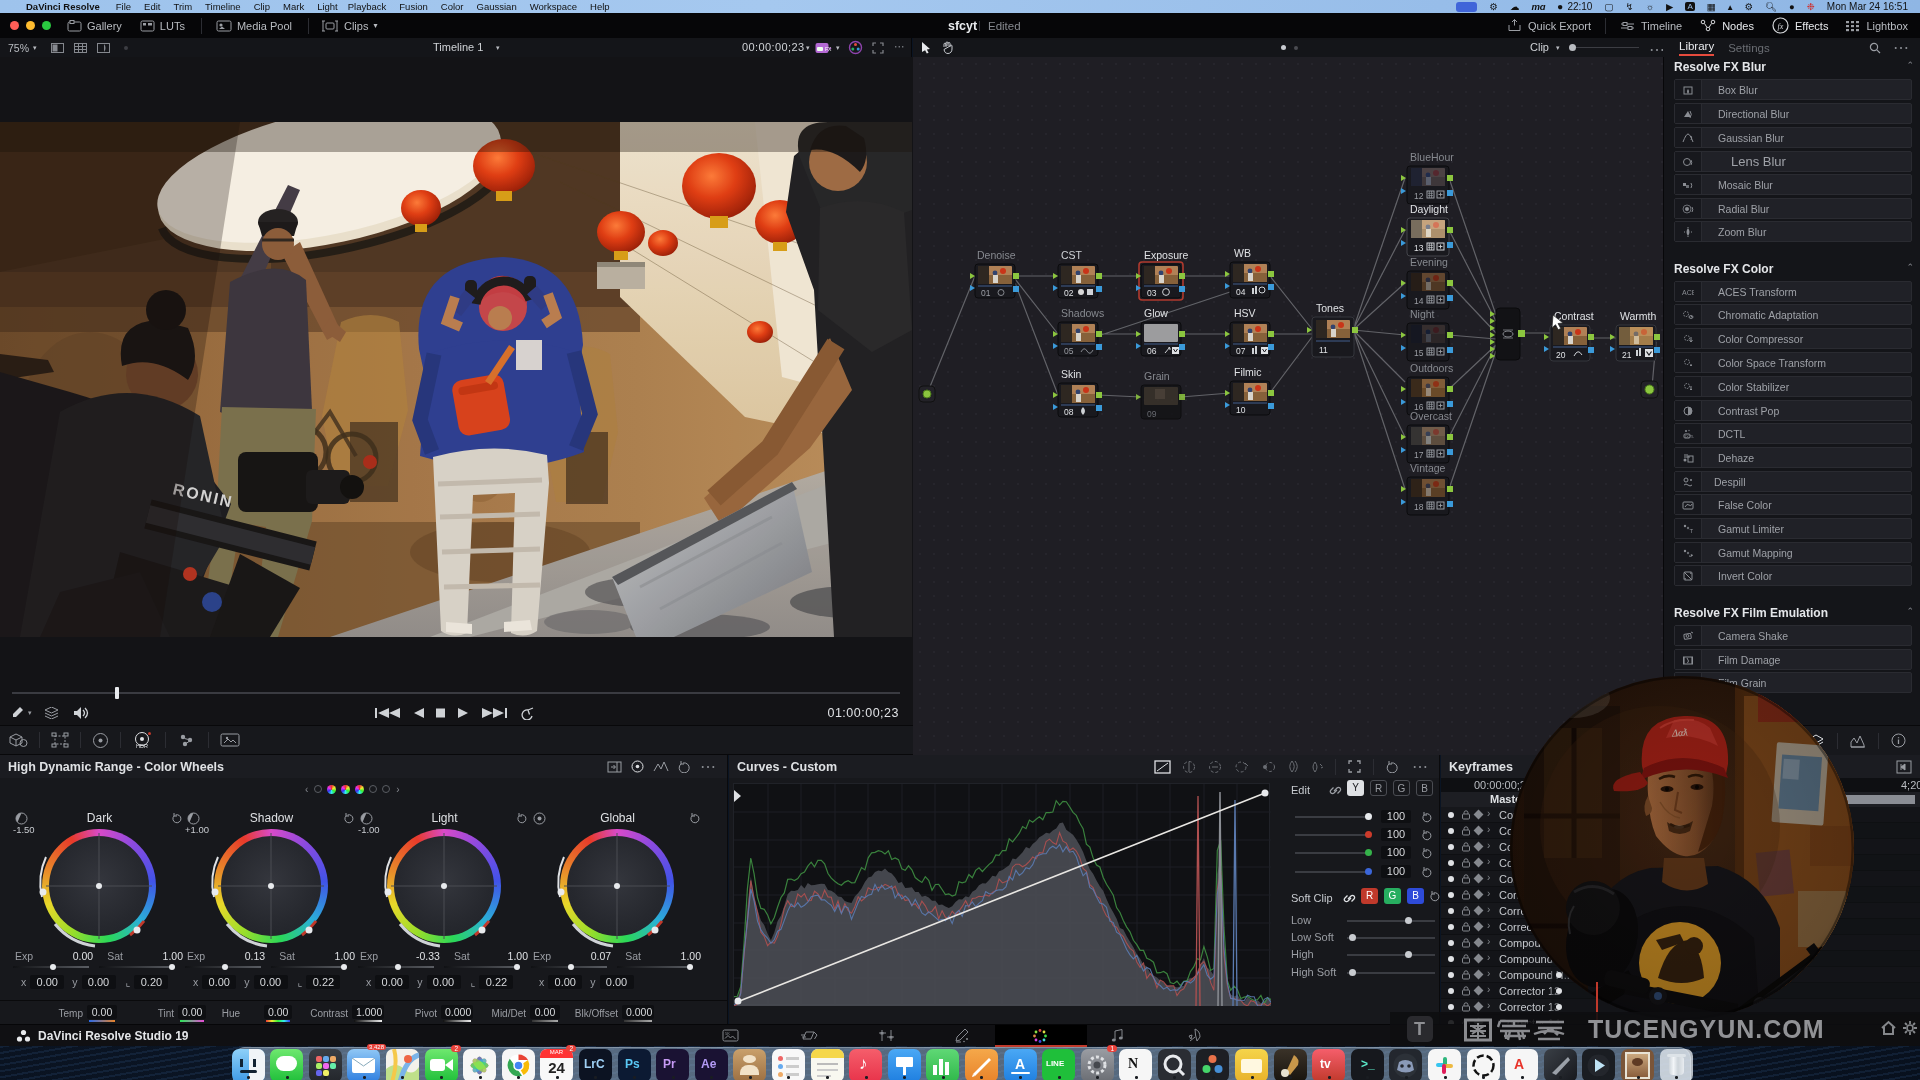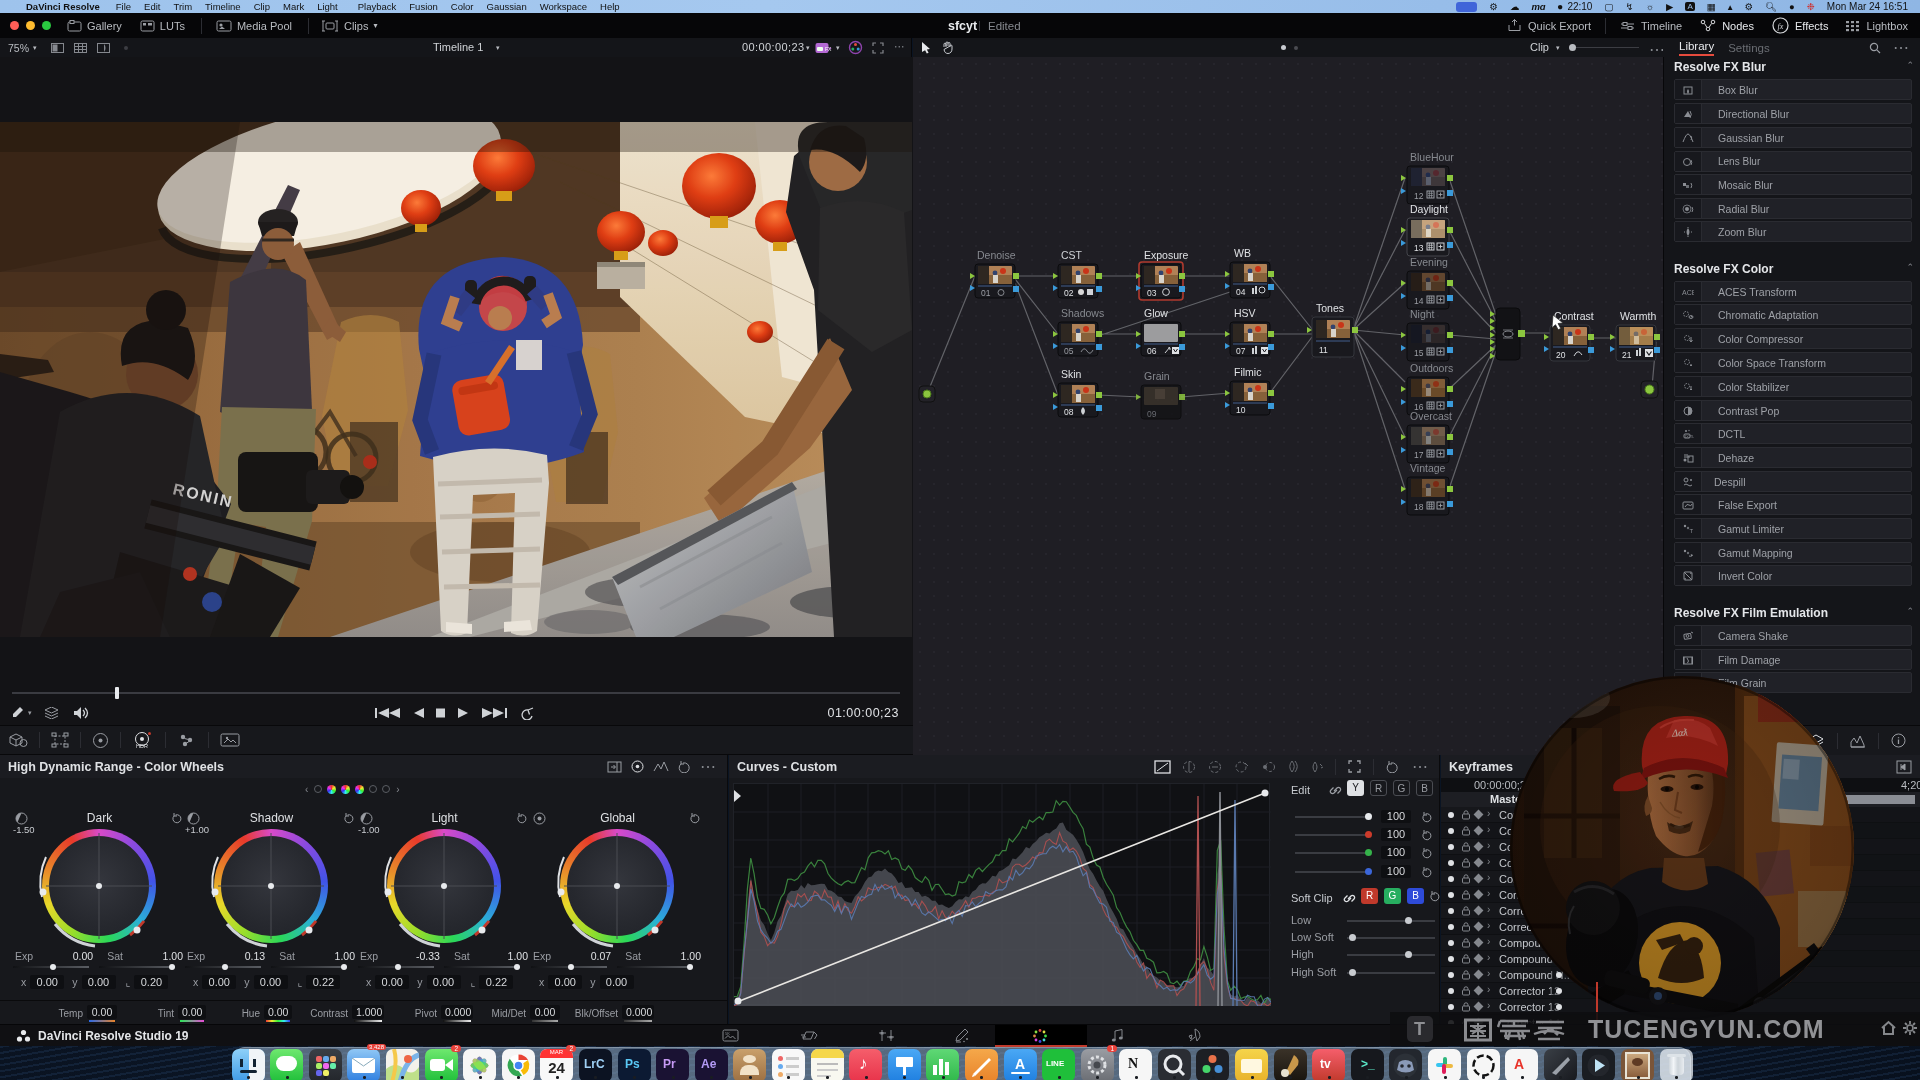--- a/index.html
+++ b/index.html
@@ -18,21 +18,21 @@
 <div class="abs" style="left:0;top:0;width:1920px;height:13px;background:linear-gradient(90deg,#9ec3ec,#a5c8ef 40%,#97bde9 75%,#8fb6e4);color:#111;font-size:9.5px;display:flex;align-items:center">
  <span style="margin-left:14px;font-size:10px"></span>
  <b style="margin-left:12px">DaVinci Resolve</b>
  <span style="margin-left:16px">File</span>
     <span style="margin-left:13px">Edit</span>
     <span style="margin-left:13px">Trim</span>
  <span style="margin-left:13px">Timeline</span>
     <span style="margin-left:13px">Clip</span>
     <span style="margin-left:13px">Mark</span>
  <span style="margin-left:13px">Light</span>
-    <span style="margin-left:20px">Playback</span>
+    <span style="margin-left:10px">Playback</span>
     <span style="margin-left:13px">Fusion</span>
  <span style="margin-left:13px">Color</span>
     <span style="margin-left:13px">Gaussian</span>
     <span style="margin-left:13px">Workspace</span>
  <span style="margin-left:13px">Help</span>
  <span style="flex:1"></span>
  <span style="width:21px;height:10px;background:#4065d9;border-radius:3px;margin-right:12px"></span>
  <span style="margin-right:12px">⚙︎</span>
     <span style="margin-right:12px">☁︎</span>
     <b style="margin-right:12px;font-style:italic">mɑ</b>
@@ -924,21 +924,21 @@
       </span>
       <span style="margin-left:16px;color:#9ea1a7;font-size:10.5px">Gaussian Blur</span>
     </div>
 <div class="abs" style="left:10px;top:94px;width:238px;height:21px;background:#202127;border:1px solid #2a2b31;border-radius:2px;display:flex;align-items:center">
       <span style="width:27px;height:19px;background:#17181d;border-right:1px solid #2a2b31;display:flex;align-items:center;justify-content:center">
         <svg width="12" height="12" viewBox="0 0 12 12">
           <circle cx="5" cy="6" r="3.5" fill="none" stroke="#8a8d93"></circle>
           <path d="M9 4q1.5 2.5 0 5" stroke="#8a8d93" fill="none"></path>
         </svg>
       </span>
-      <span style="margin-left:16px;color:#9ea1a7;font-size:10px">Lens Blur</span>
+      <span style="margin-left:29px;color:#9ea1a7;font-size:13px">Lens Blur</span>
     </div>
 <div class="abs" style="left:10px;top:117px;width:238px;height:21px;background:#202127;border:1px solid #2a2b31;border-radius:2px;display:flex;align-items:center">
       <span style="width:27px;height:19px;background:#17181d;border-right:1px solid #2a2b31;display:flex;align-items:center;justify-content:center">
         <svg width="12" height="12" viewBox="0 0 12 12">
           <rect x="1" y="4" width="3" height="3" fill="#8a8d93"></rect>
           <rect x="4" y="6" width="3" height="3" fill="#6a6d73"></rect>
           <path d="M9 4q1.5 2.5 0 5" stroke="#8a8d93" fill="none"></path>
         </svg>
       </span>
       <span style="margin-left:16px;color:#9ea1a7;font-size:10.5px">Mosaic Blur</span>
@@ -1047,21 +1047,21 @@
       </span>
       <span style="margin-left:12px;color:#9ea1a7;font-size:10.5px">Despill</span>
     </div>
 <div class="abs" style="left:10px;top:437px;width:238px;height:21px;background:#202127;border:1px solid #2a2b31;border-radius:2px;display:flex;align-items:center">
       <span style="width:27px;height:19px;background:#17181d;border-right:1px solid #2a2b31;display:flex;align-items:center;justify-content:center">
         <svg width="12" height="12" viewBox="0 0 12 12">
           <rect x="1" y="3" width="10" height="7" rx="1" fill="none" stroke="#8a8d93"></rect>
           <path d="M3 8q2-4 4-2t3-1" stroke="#8a8d93" fill="none"></path>
         </svg>
       </span>
-      <span style="margin-left:16px;color:#9ea1a7;font-size:10.5px">False Export</span>
+      <span style="margin-left:16px;color:#9ea1a7;font-size:10.5px">False Color</span>
     </div>
 <div class="abs" style="left:10px;top:461px;width:238px;height:21px;background:#202127;border:1px solid #2a2b31;border-radius:2px;display:flex;align-items:center">
       <span style="width:27px;height:19px;background:#17181d;border-right:1px solid #2a2b31;display:flex;align-items:center;justify-content:center">
         <svg width="12" height="12" viewBox="0 0 12 12">
           <circle cx="3" cy="3" r="1.2" fill="#8a8d93"></circle>
           <circle cx="6" cy="5" r="1.2" fill="#6a6d73"></circle>
           <text x="7.5" y="10" font-size="6" fill="#8a8d93" font-family="Liberation Sans">T</text>
         </svg>
       </span>
       <span style="margin-left:16px;color:#9ea1a7;font-size:10.5px">Gamut Limiter</span>
@@ -1350,21 +1350,21 @@
    <span style="color:#9a9da3">x</span>
       <span class="chip" style="margin-left:4px;width:34px">0.00</span>
    <span style="color:#9a9da3;margin-left:8px">y</span>
       <span class="chip" style="margin-left:4px;width:34px">0.00</span>
  </div>
 <div class="abs" style="left:0;top:222px;width:728px;height:24px;border-top:1px solid #0a0a0c;font-size:10px">
 <span class="abs" style="left:25px;top:7px;width:58px;text-align:right;color:#9a9da3">Temp</span>
       <span class="abs chip" style="left:87px;top:4px;width:30px;font-size:10.5px">0.00<span style="position:absolute;left:2px;bottom:-3px;width:26px;height:2px;background:linear-gradient(90deg,#2a6ae8,#e8832a)"></span></span>
 <span class="abs" style="left:116px;top:7px;width:58px;text-align:right;color:#9a9da3">Tint</span>
       <span class="abs chip" style="left:178px;top:4px;width:28px;font-size:10.5px">0.00<span style="position:absolute;left:2px;bottom:-3px;width:24px;height:2px;background:linear-gradient(90deg,#2ae858,#e84ad8)"></span></span>
-<span class="abs" style="left:202px;top:7px;width:58px;text-align:right;color:#9a9da3">Hue</span>
+<span class="abs" style="left:202px;top:7px;width:58px;text-align:center;color:#9a9da3">Hue</span>
       <span class="abs chip" style="left:264px;top:4px;width:28px;font-size:10.5px">0.00<span style="position:absolute;left:2px;bottom:-3px;width:24px;height:2px;background:linear-gradient(90deg,#e33,#ee3,#3e3,#3ee,#33e)"></span></span>
 <span class="abs" style="left:290px;top:7px;width:58px;text-align:right;color:#9a9da3">Contrast</span>
       <span class="abs chip" style="left:352px;top:4px;width:32px;font-size:10.5px">1.000<span style="position:absolute;left:2px;bottom:-3px;width:28px;height:2px;background:linear-gradient(90deg,#111,#eee)"></span></span>
 <span class="abs" style="left:379px;top:7px;width:58px;text-align:right;color:#9a9da3">Pivot</span>
       <span class="abs chip" style="left:441px;top:4px;width:32px;font-size:10.5px">0.000<span style="position:absolute;left:2px;bottom:-3px;width:28px;height:2px;background:linear-gradient(90deg,#111,#eee)"></span></span>
 <span class="abs" style="left:468px;top:7px;width:58px;text-align:right;color:#9a9da3">Mid/Det</span>
       <span class="abs chip" style="left:530px;top:4px;width:30px;font-size:10.5px">0.00<span style="position:absolute;left:2px;bottom:-3px;width:26px;height:2px;background:linear-gradient(90deg,#333,#aaa)"></span></span>
 <span class="abs" style="left:560px;top:7px;width:58px;text-align:right;color:#9a9da3">Blk/Offset</span>
       <span class="abs chip" style="left:622px;top:4px;width:32px;font-size:10.5px">0.000<span style="position:absolute;left:2px;bottom:-3px;width:28px;height:2px;background:linear-gradient(90deg,#333,#aaa)"></span></span>
 </div>

